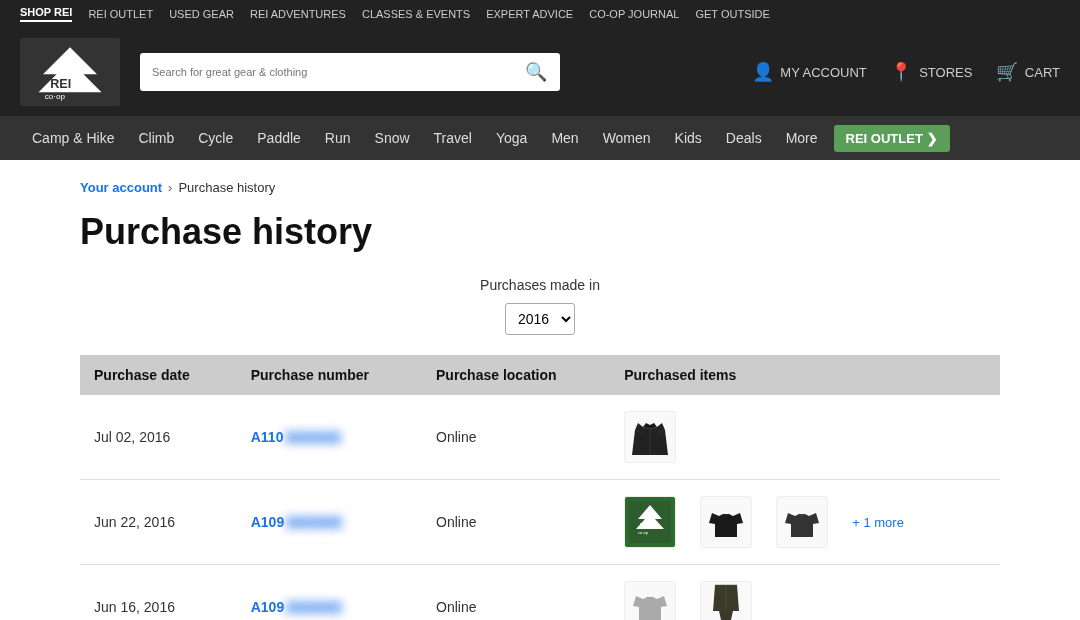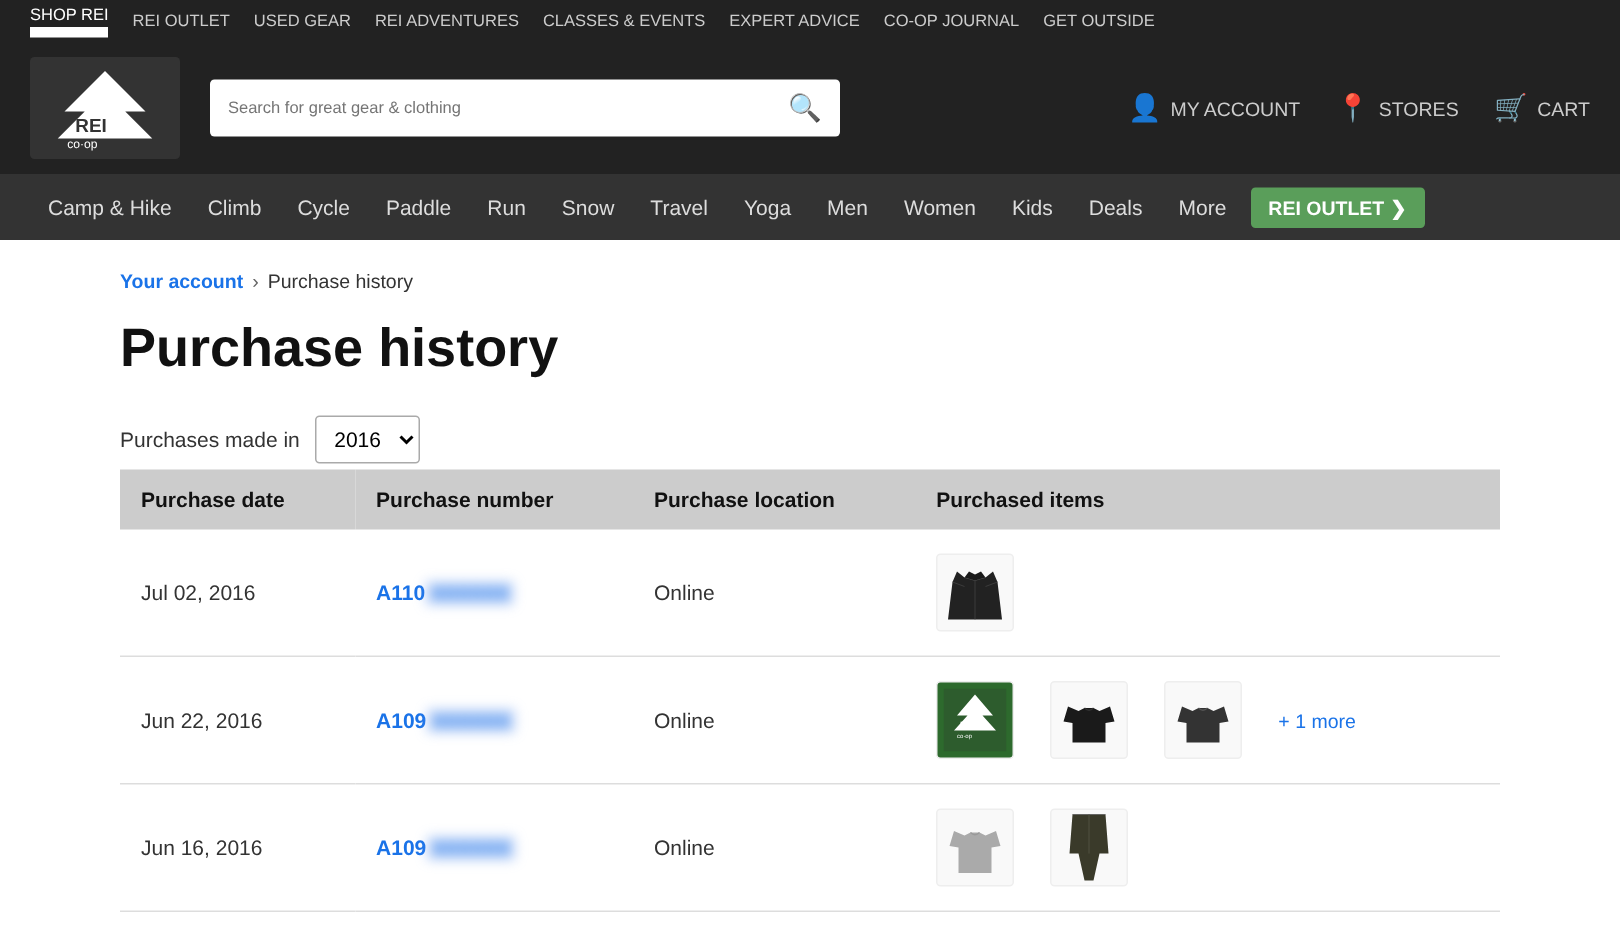--- a/index.html
+++ b/index.html
@@ -15,21 +15,21 @@
       align-items: center;
       height: 28px;
     }
     .top-bar a {
       color: #ccc;
       text-decoration: none;
       margin-right: 16px;
       font-size: 11px;
       cursor: pointer;
     }
-    .top-bar a.active { color: #fff; border-bottom: 7px solid #ffffff; padding-bottom: 2px; }
+    .top-bar a.active { color: #fff; border-bottom: 2px solid #ffffff; padding-bottom: 2px; font-weight: bold; }
 
     
     .header {
       background: #222;
       padding: 10px 20px;
       display: flex;
       align-items: center;
       gap: 20px;
     }
     .logo {
@@ -150,23 +150,24 @@
       font-size: 36px;
       font-weight: bold;
       color: #111;
       margin-bottom: 24px;
     }
 
     .filter-row {
       display: flex;
       align-items: center;
       gap: 10px;
-      margin-bottom: 4px;
+      margin-bottom: 20px;
       font-size: 14px;
       color: #333;
+      flex-direction: column;
     }
     .year-select {
       padding: 6px 8px;
       font-size: 14px;
       border: 1px solid #aaa;
       border-radius: 3px;
       background: #fff;
       cursor: pointer;
     }
 

